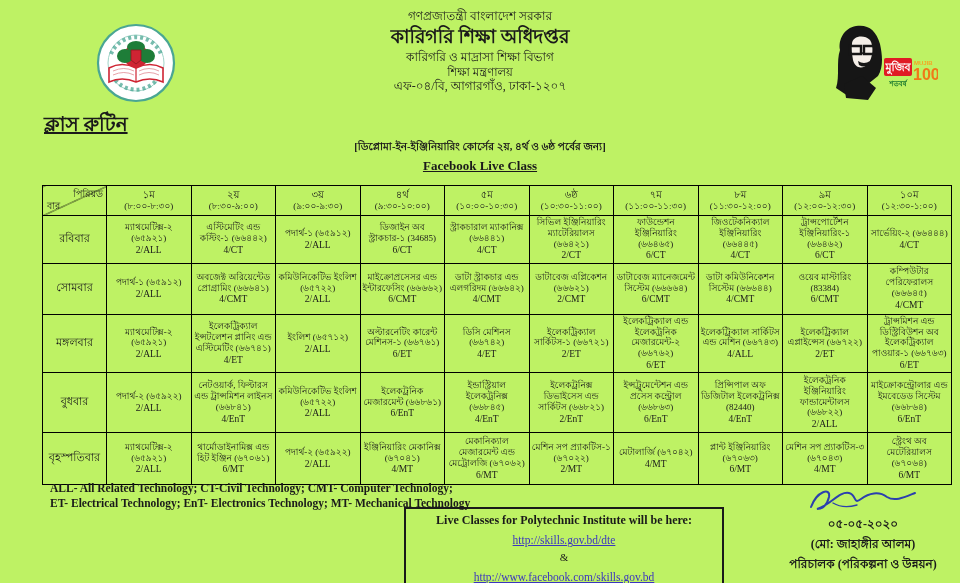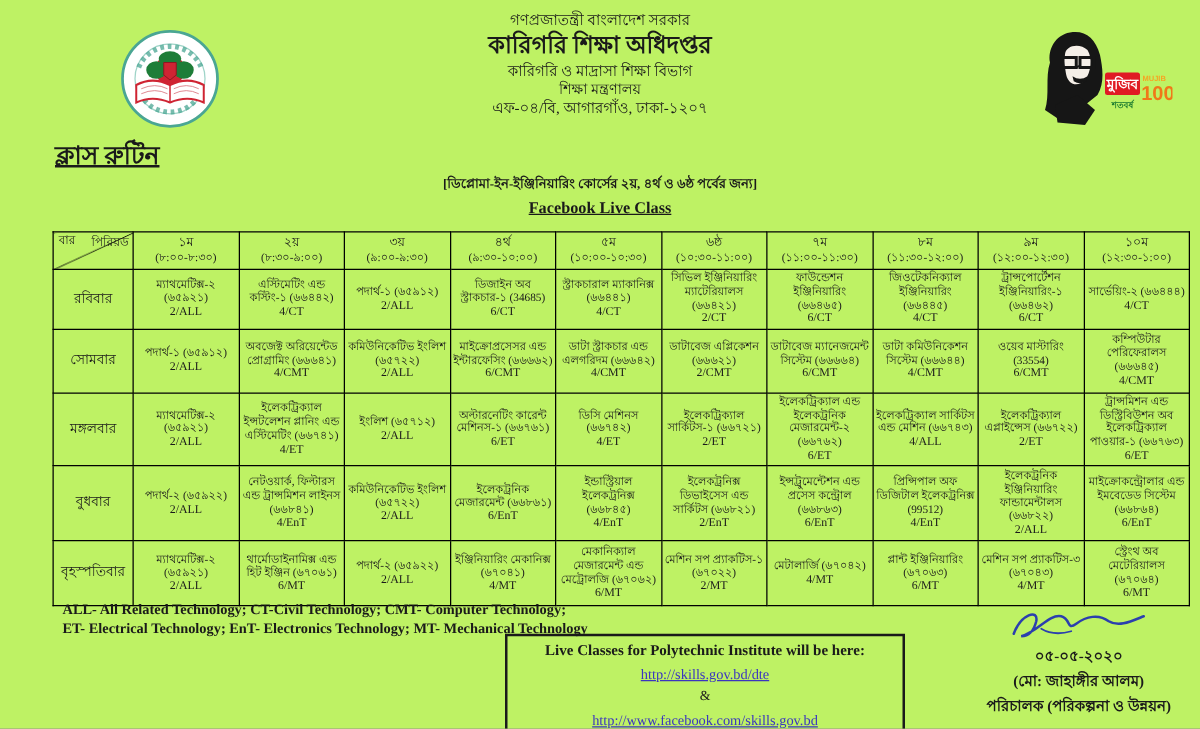--- a/index.html
+++ b/index.html
@@ -29,21 +29,21 @@
   table.routine td { border:1px solid #000; text-align:center; vertical-align:middle; padding:1px 2px; }
   table.routine tr:nth-child(1) { height:30px; }
   table.routine tr:nth-child(2) { height:47px; }
   table.routine tr:nth-child(3) { height:51px; }
   table.routine tr:nth-child(4) { height:55px; }
   table.routine tr:nth-child(5) { height:60px; }
   table.routine tr:nth-child(6) { height:52px; }
   td.corner { position:relative; padding:0 !important;
     background:linear-gradient(to bottom right, transparent calc(50% - 0.6px), #000 50%, transparent calc(50% + 0.6px)); }
   .c-top { position:absolute; top:1px; right:3px; font-size:9.5px; }
-  .c-bot { position:absolute; bottom:15px; left:4px; font-size:9.5px; }
+  .c-bot { position:absolute; bottom:1px; left:4px; font-size:9.5px; }
   td.phead { font-size:10px; line-height:1.3; }
   .ptime { font-size:9px; }
   td.day { font-size:11px; }
   td.cell { font-size:9px; line-height:1.2; }
   .grp { font-size:9.5px; margin-top:1px; }
   
   .legend { position:absolute; top:481px; left:50px; font-family:"Liberation Serif",serif; font-size:11.5px; font-weight:bold; line-height:1.3; }
   .live-box { position:absolute; top:507px; left:404px; width:320px; border:2px solid #1a1a1a; text-align:center; padding:3px 4px 5px; line-height:1.35; }
   .live-box .lb-title { font-size:12px; font-weight:bold; }
   .live-box a { font-size:11.5px; text-decoration:underline; }
@@ -235,21 +235,21 @@
           </td>
           <td class="cell">
             <div class="subj">ডাটাবেজ ম্যানেজমেন্ট সিস্টেম (৬৬৬৬৪)</div>
             <div class="grp">6/CMT</div>
           </td>
           <td class="cell">
             <div class="subj">ডাটা কমিউনিকেশন সিস্টেম (৬৬৬৪৪)</div>
             <div class="grp">4/CMT</div>
           </td>
           <td class="cell">
-            <div class="subj">ওয়েব মাস্টারিং (33554)</div>
+            <div class="subj">ওয়েব মাস্টারিং (83384)</div>
             <div class="grp">6/CMT</div>
           </td>
           <td class="cell">
             <div class="subj">কম্পিউটার পেরিফেরালস (৬৬৬৪৫)</div>
             <div class="grp">4/CMT</div>
           </td>
         </tr>
         <tr>
           <td class="day">মঙ্গলবার</td>
           <td class="cell">
@@ -317,21 +317,21 @@
           </td>
           <td class="cell">
             <div class="subj">ইলেকট্রনিক্স ডিভাইসেস এন্ড সার্কিটস (৬৬৮২১)</div>
             <div class="grp">2/EnT</div>
           </td>
           <td class="cell">
             <div class="subj">ইন্সট্রুমেন্টেশন এন্ড প্রসেস কন্ট্রোল (৬৬৮৬৩)</div>
             <div class="grp">6/EnT</div>
           </td>
           <td class="cell">
-            <div class="subj">প্রিন্সিপাল অফ ডিজিটাল ইলেকট্রনিক্স (99512)</div>
+            <div class="subj">প্রিন্সিপাল অফ ডিজিটাল ইলেকট্রনিক্স (82440)</div>
             <div class="grp">4/EnT</div>
           </td>
           <td class="cell">
             <div class="subj">ইলেকট্রনিক ইঞ্জিনিয়ারিং ফান্ডামেন্টালস (৬৬৮২২)</div>
             <div class="grp">2/ALL</div>
           </td>
           <td class="cell">
             <div class="subj">মাইক্রোকন্ট্রোলার এন্ড ইমবেডেড সিস্টেম (৬৬৮৬৪)</div>
             <div class="grp">6/EnT</div>
           </td>

